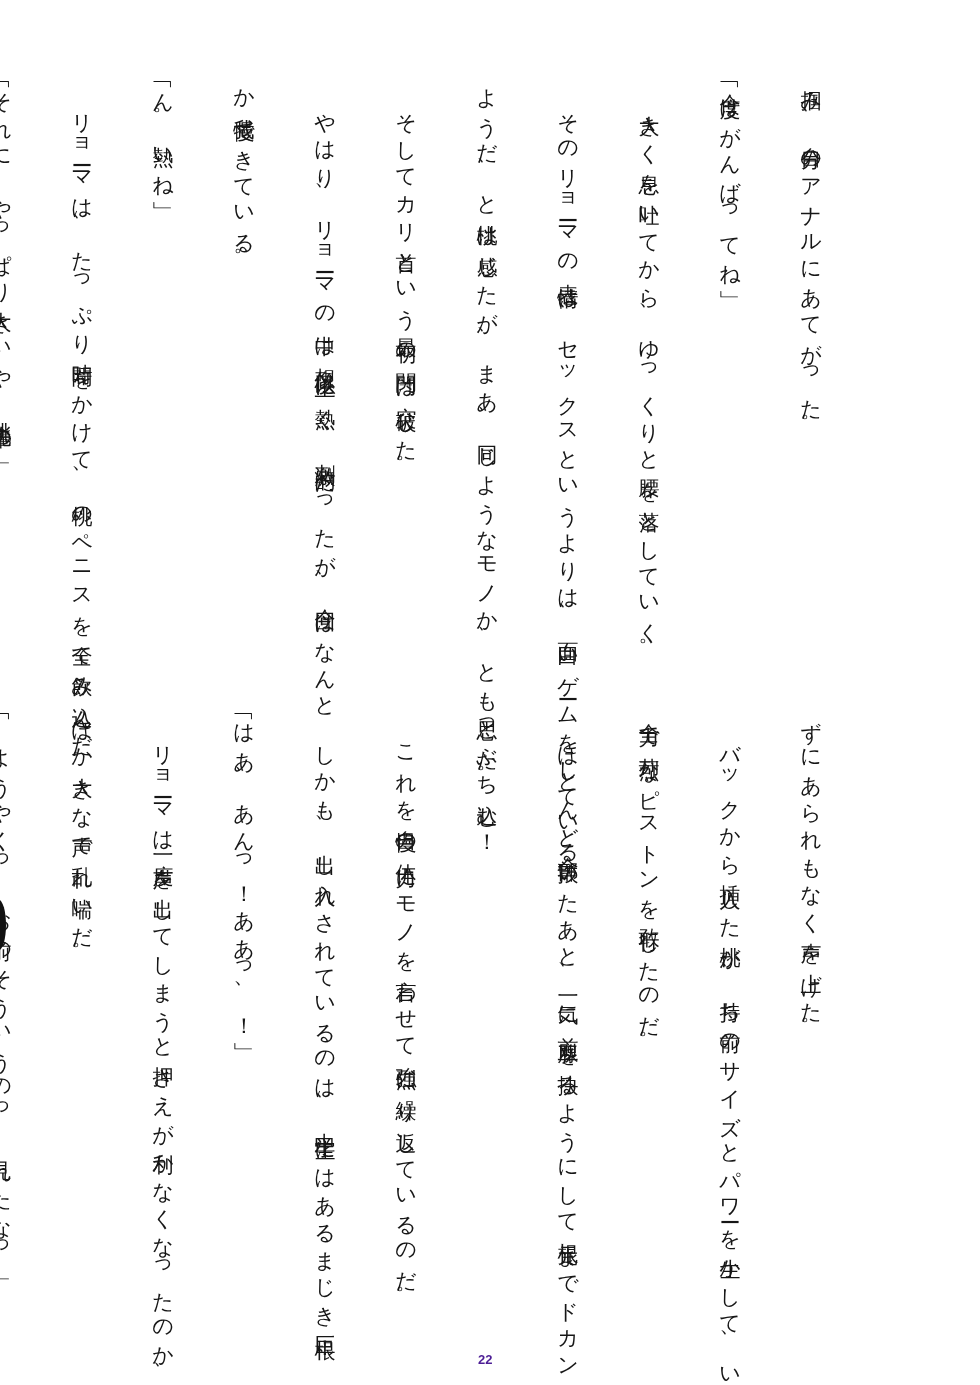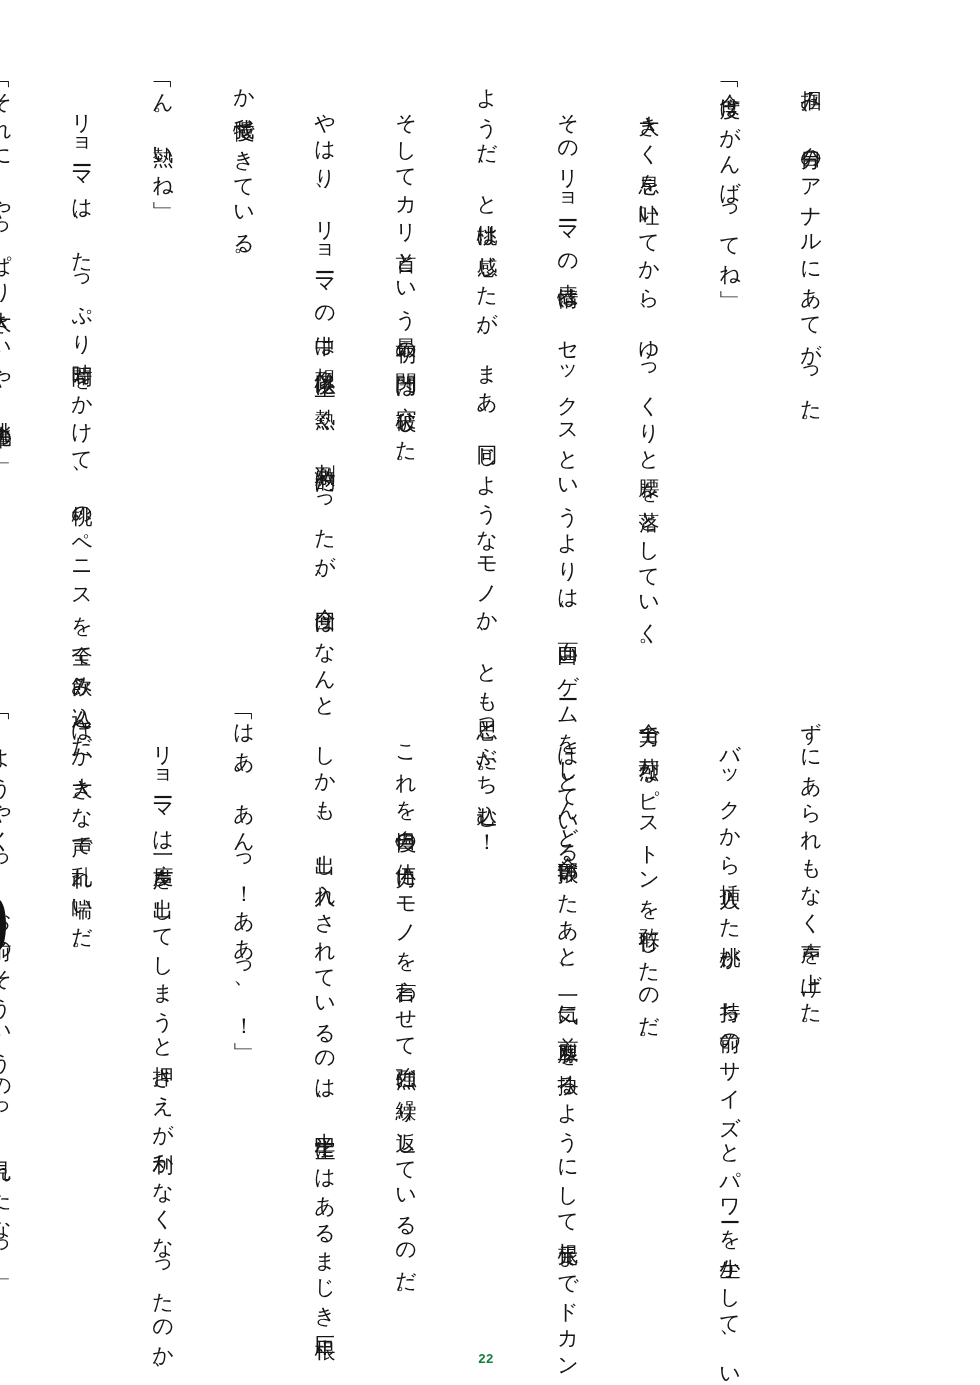--- a/index.html
+++ b/index.html
@@ -41,24 +41,24 @@
       top: 706px;
       height: 580px;
     }
     .line {
       display: block;
     }
     .page-number {
       position: absolute;
       left: 478px;
       top: 1352px;
-      font-family: Liberation Mono, monospace;
+      font-family: Liberation Sans, sans-serif;
       font-size: 13px;
       font-weight: bold;
-      color: #15803d;
+      color: #4c1d95;
       letter-spacing: 0;
     }
     .binding-mark {
       position: absolute;
       left: -6px;
       top: 900px;
       width: 12px;
       height: 50px;
       background: #111;
       border-radius: 0 60% 60% 0 / 0 50% 50% 0;

